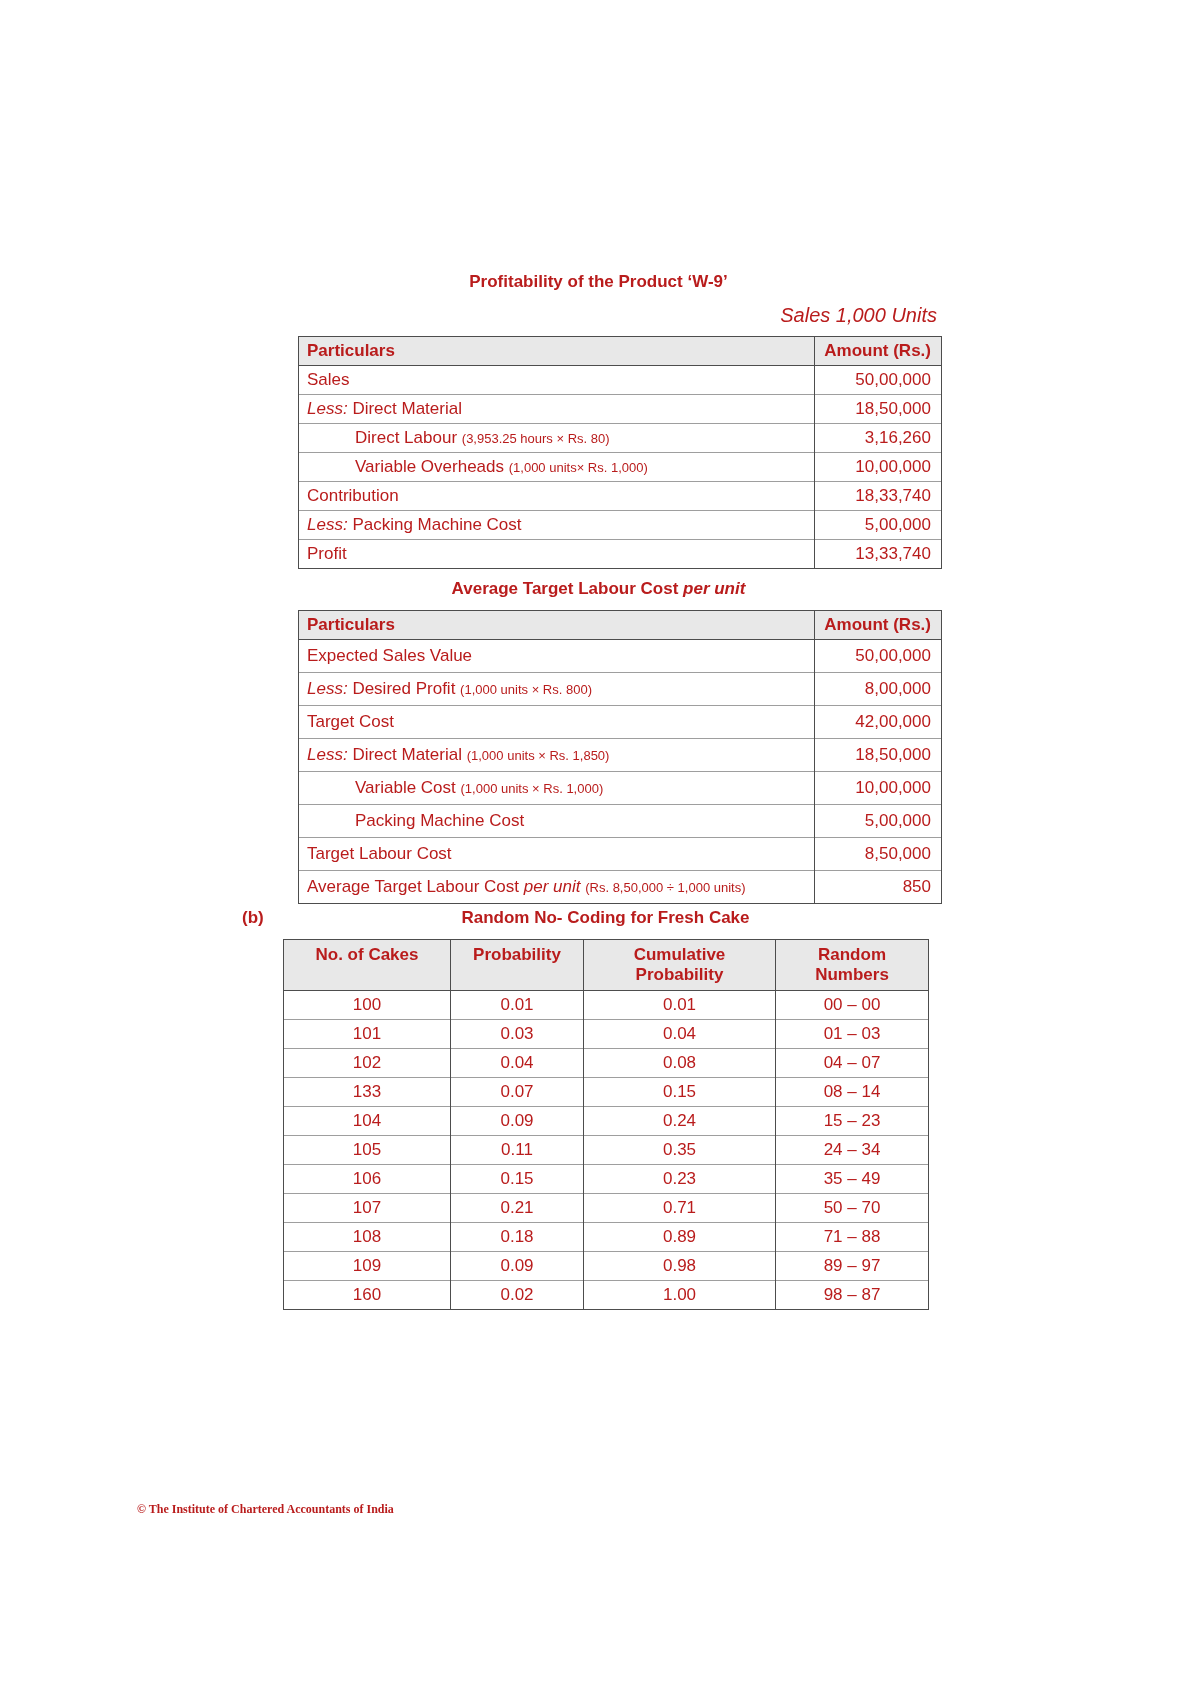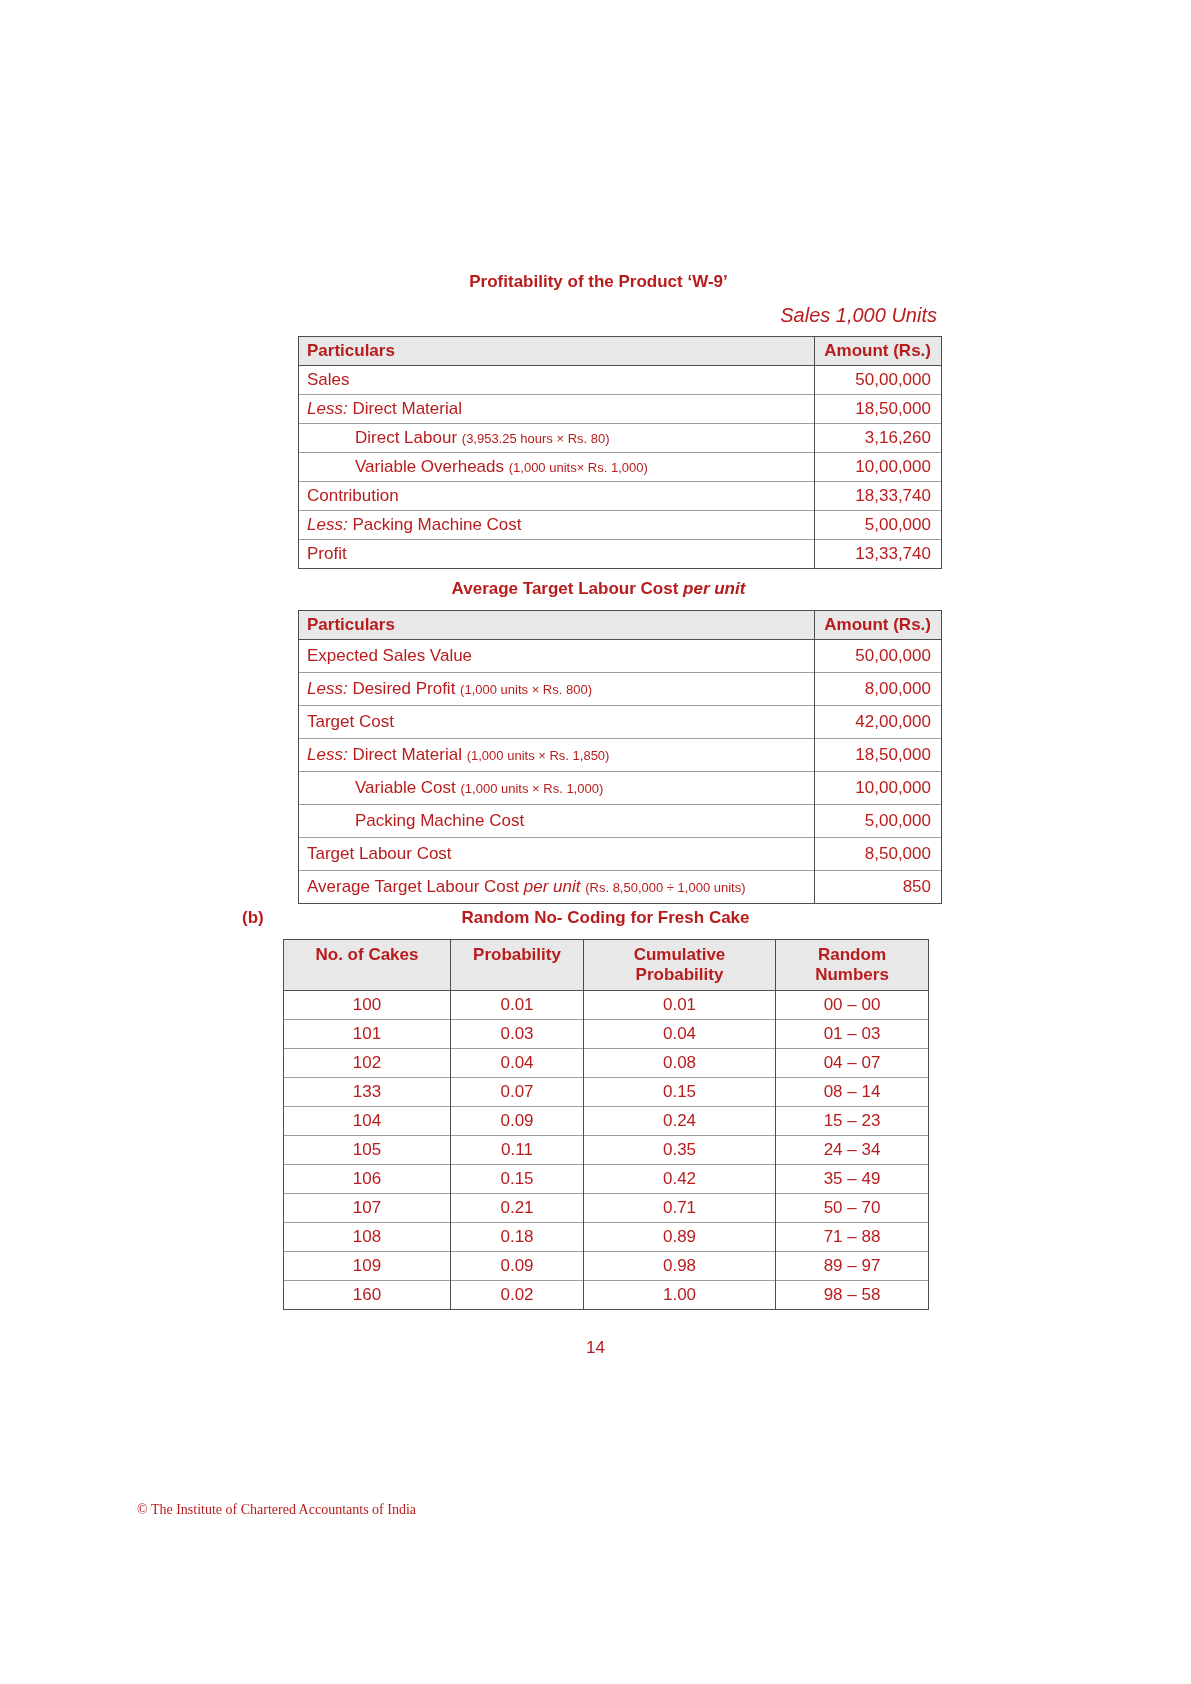--- a/index.html
+++ b/index.html
@@ -39,21 +39,21 @@
   .rand th { text-align:center; padding:5px 6px; }
   .rand th.th-random { padding-left:30px; padding-right:30px; }
   .rand td { text-align:center; padding:4px 6px; }
   .rand .rc1 { width:167px; }
   .rand .rc2 { width:133px; }
   .rand .rc3 { width:192px; }
   .rand .rc4 { width:153px; }
 
   .marker-b { font-weight:bold; font-size:17px; }
   .page-number { font-size:17px; text-align:center; }
-  .footer { font-family:"Liberation Serif", serif; font-weight:normal; font-size:14px; }
+  .footer { font-family:"Liberation Serif", serif; font-weight:bold; font-size:12px; }
 </style>
 </head>
 <body>
 
 <div class="page">
 
   <div class="abs sec-title" style="top:272px; left:277px; width:643px;">Profitability of the Product ‘W-9’</div>
 
   <div class="abs units-note" style="top:304px; left:277px; width:660px;">Sales 1,000 Units</div>
 
@@ -204,21 +204,21 @@
       </tr>
       <tr>
         <td>105</td>
         <td>0.11</td>
         <td>0.35</td>
         <td>24 – 34</td>
       </tr>
       <tr>
         <td>106</td>
         <td>0.15</td>
-        <td>0.42</td>
+        <td>0.23</td>
         <td>35 – 49</td>
       </tr>
       <tr>
         <td>107</td>
         <td>0.21</td>
         <td>0.71</td>
         <td>50 – 70</td>
       </tr>
       <tr>
         <td>108</td>
@@ -229,22 +229,21 @@
       <tr>
         <td>109</td>
         <td>0.09</td>
         <td>0.98</td>
         <td>89 – 97</td>
       </tr>
       <tr>
         <td>160</td>
         <td>0.02</td>
         <td>1.00</td>
-        <td>98 – 58</td>
+        <td>98 – 87</td>
       </tr>
     </tbody>
   </table>
 
-  <div class="abs page-number" style="top:1338px; left:0; width:1191px;">14</div>
 
   <div class="abs footer" style="top:1502px; left:137px;">© The Institute of Chartered Accountants of India</div>
 
 </div>
 
 </body></html>

